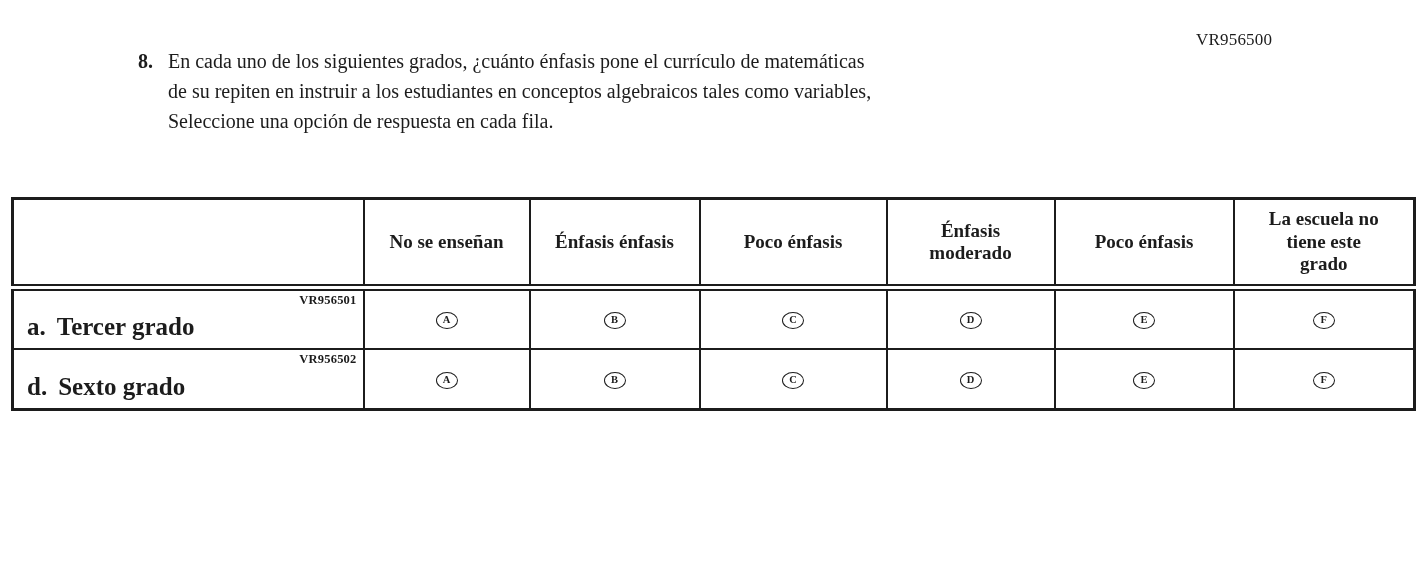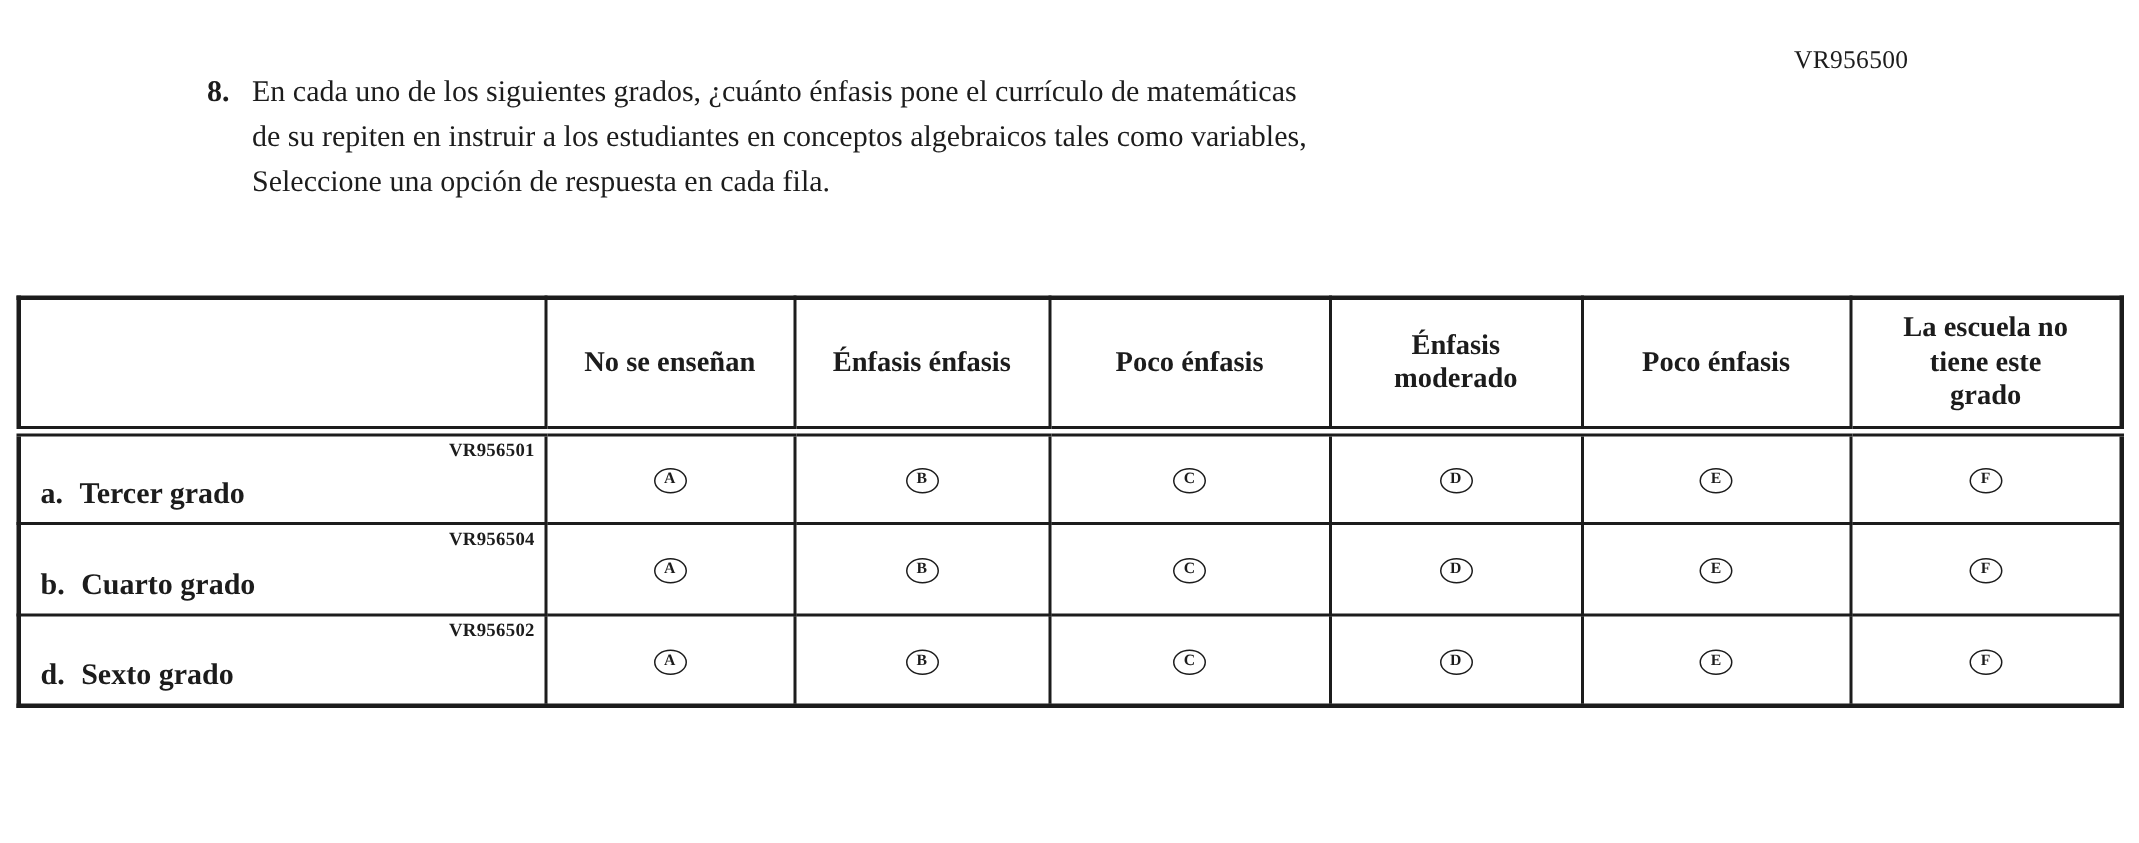--- a/index.html
+++ b/index.html
@@ -90,21 +90,21 @@
     position: absolute;
     top: 2px;
     right: 6px;
     font-size: 12.5px;
     letter-spacing: 0.2px;
   }
   .row-label {
     position: absolute;
     left: 13px;
     bottom: 7px;
-    font-size: 20px;
+    font-size: 25px;
     white-space: nowrap;
   }
   .row-prefix {
     display: inline-block;
     margin-right: 11px;
   }
   td.opt {
     text-align: center;
     vertical-align: middle;
   }
@@ -170,32 +170,20 @@
       </td>
       <td class="opt"><span class="bubble">A</span></td>
       <td class="opt"><span class="bubble">B</span></td>
       <td class="opt"><span class="bubble">C</span></td>
       <td class="opt"><span class="bubble">D</span></td>
       <td class="opt"><span class="bubble">E</span></td>
       <td class="opt"><span class="bubble">F</span></td>
     </tr>
     <tr>
       <td class="label-cell">
-        <span class="row-code">VR956504</span>
-        <span class="row-label"><span class="row-prefix">b.</span><span>Cuarto grado</span></span>
-      </td>
-      <td class="opt"><span class="bubble">A</span></td>
-      <td class="opt"><span class="bubble">B</span></td>
-      <td class="opt"><span class="bubble">C</span></td>
-      <td class="opt"><span class="bubble">D</span></td>
-      <td class="opt"><span class="bubble">E</span></td>
-      <td class="opt"><span class="bubble">F</span></td>
-    </tr>
-    <tr>
-      <td class="label-cell">
         <span class="row-code">VR956502</span>
         <span class="row-label"><span class="row-prefix">d.</span><span>Sexto grado</span></span>
       </td>
       <td class="opt"><span class="bubble">A</span></td>
       <td class="opt"><span class="bubble">B</span></td>
       <td class="opt"><span class="bubble">C</span></td>
       <td class="opt"><span class="bubble">D</span></td>
       <td class="opt"><span class="bubble">E</span></td>
       <td class="opt"><span class="bubble">F</span></td>
     </tr>

